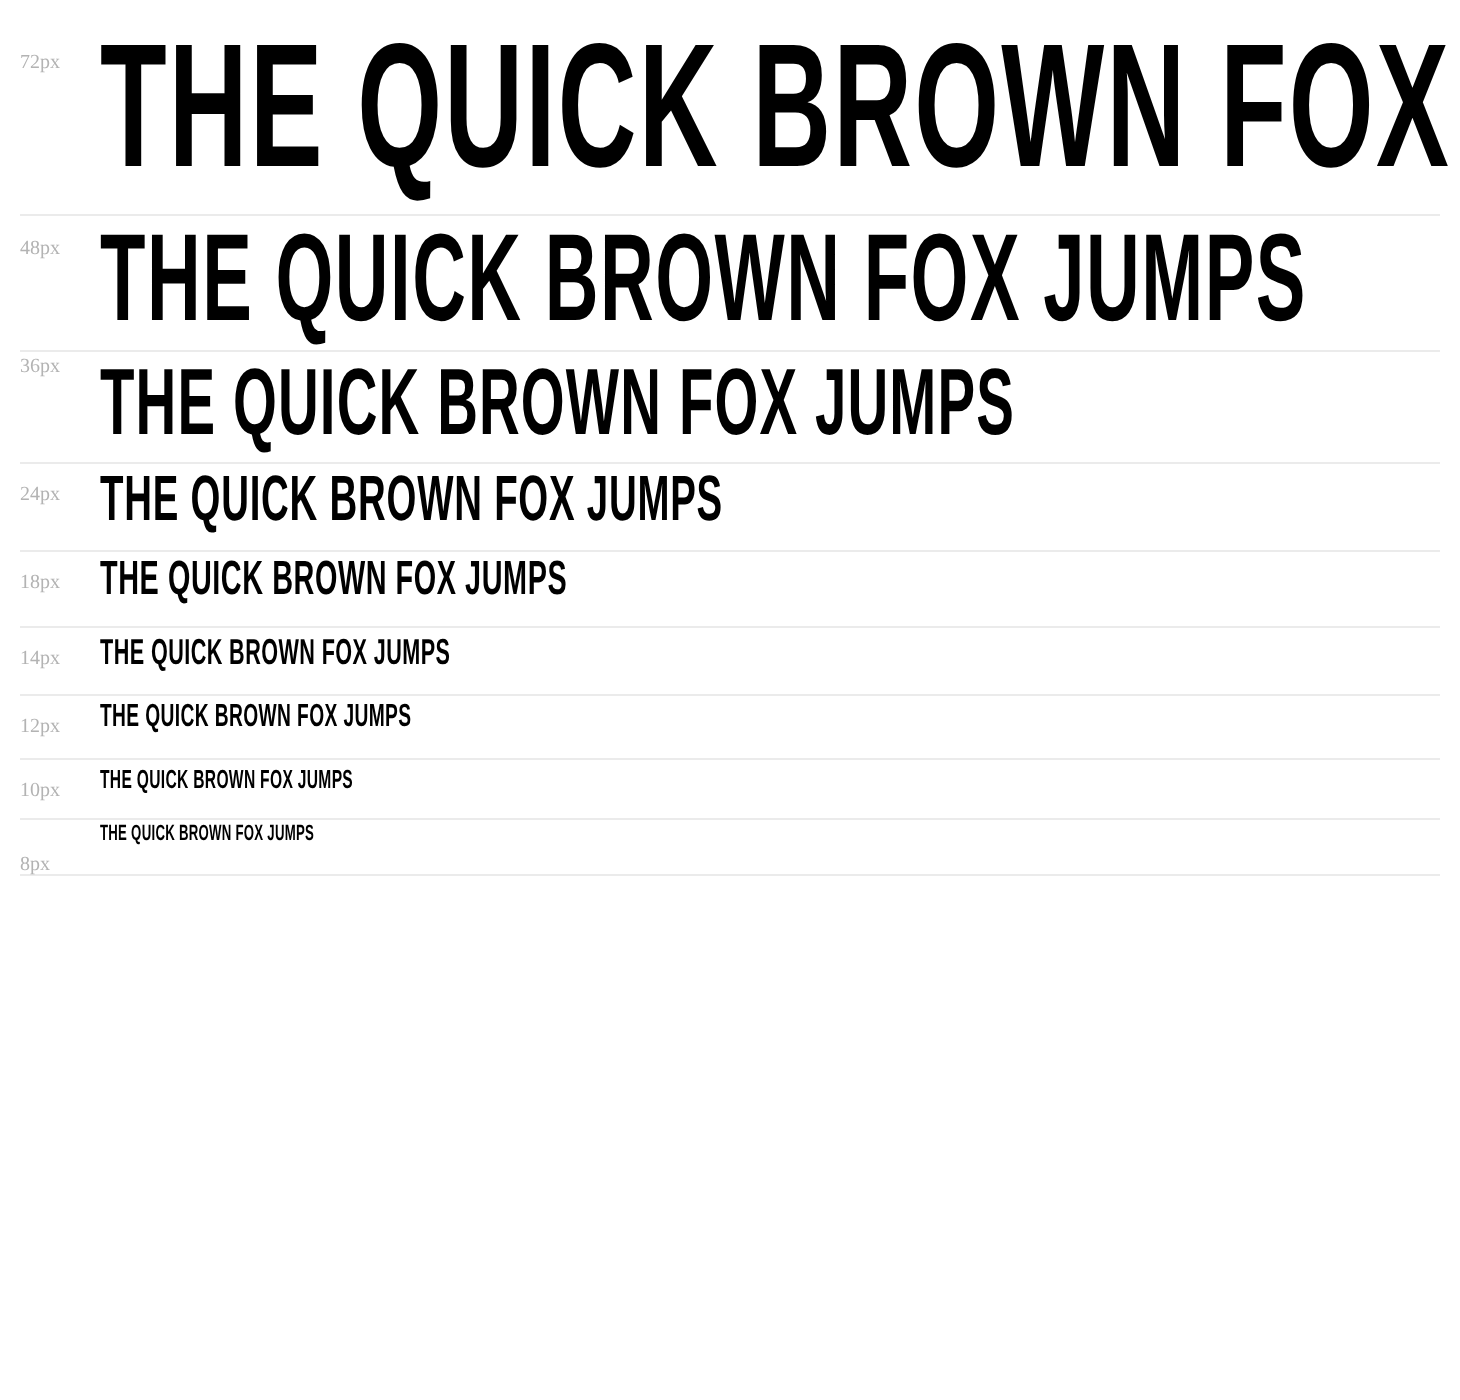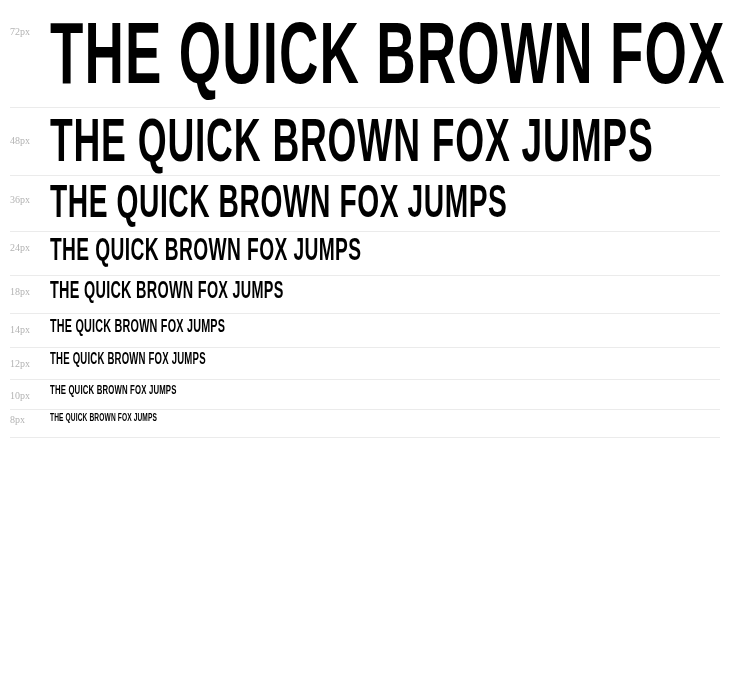--- a/index.html
+++ b/index.html
@@ -14,27 +14,27 @@
 <body>
 
 <div class="specimen">
   <div class="row" style="height:107px;">
     <span class="label" style="top:26px;">72px</span>
     <div class="clip">
         <span class="sample" style="top:2px;font-size:88px;transform:scaleX(0.62);">THE QUICK BROWN FOX JUMPS</span>
       </div>
   </div>
   <div class="row" style="height:67px;">
-    <span class="label" style="top:27px;text-align:center;">48px</span>
+    <span class="label" style="top:11px;text-align:center;">48px</span>
     <div class="clip">
         <span class="sample" style="top:-4px;font-size:62px;transform:scaleX(0.6);">THE QUICK BROWN FOX JUMPS</span>
       </div>
   </div>
   <div class="row" style="height:55px;">
-    <span class="label" style="top:18px;">36px</span>
+    <span class="label" style="top:2px;">36px</span>
     <div class="clip">
         <span class="sample" style="top:-3px;font-size:47px;transform:scaleX(0.6);">THE QUICK BROWN FOX JUMPS</span>
       </div>
   </div>
   <div class="row" style="height:43px;">
     <span class="label" style="top:10px;">24px</span>
     <div class="clip">
         <span class="sample" style="top:-1px;font-size:32px;transform:scaleX(0.6);">THE QUICK BROWN FOX JUMPS</span>
       </div>
   </div>
@@ -56,18 +56,18 @@
         <span class="sample" style="top:2px;font-size:16px;transform:scaleX(0.6);">THE QUICK BROWN FOX JUMPS</span>
       </div>
   </div>
   <div class="row" style="height:29px;">
     <span class="label" style="top:10px;">10px</span>
     <div class="clip">
         <span class="sample" style="top:2px;font-size:13px;transform:scaleX(0.6);">THE QUICK BROWN FOX JUMPS</span>
       </div>
   </div>
   <div class="row" style="height:27px;">
-    <span class="label" style="top:4px;">8px</span>
+    <span class="label" style="top:17px;">8px</span>
     <div class="clip">
         <span class="sample" style="top:1px;font-size:11px;transform:scaleX(0.6);">THE QUICK BROWN FOX JUMPS</span>
       </div>
   </div>
 </div>
 
 </body></html>

